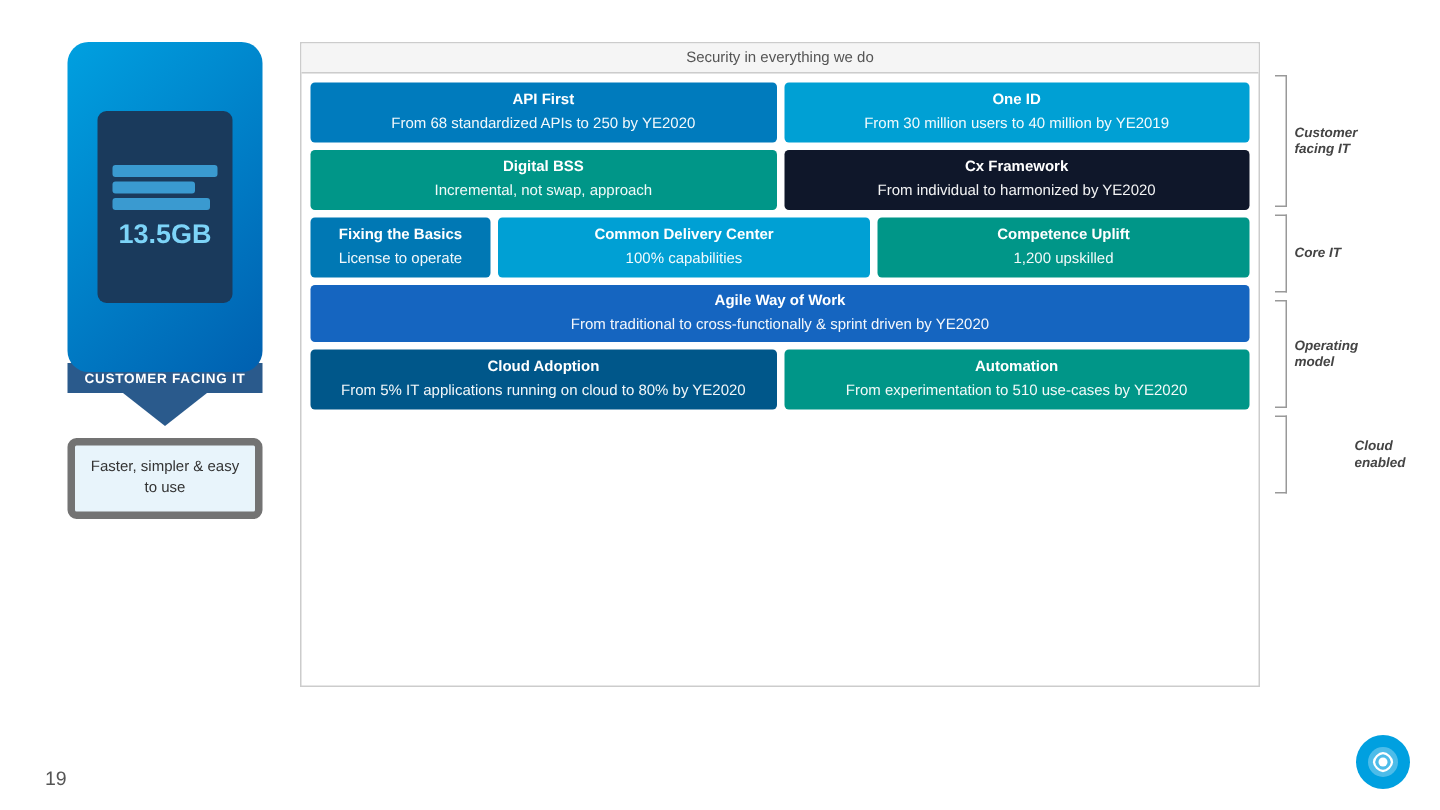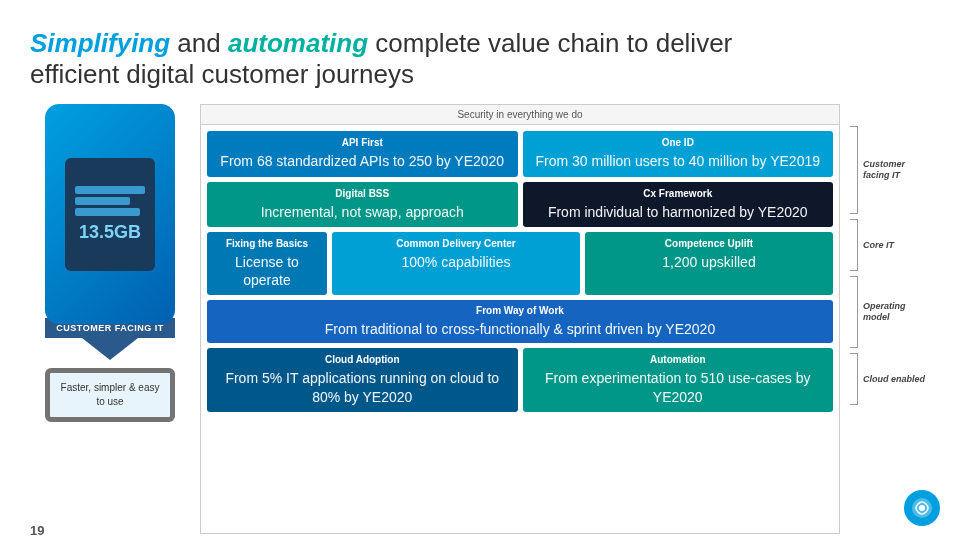--- a/index.html
+++ b/index.html
@@ -52,21 +52,21 @@
       background: linear-gradient(135deg, #00a0e0 0%, #0060b0 100%);
       border-radius: 14px;
       display: flex;
       align-items: center;
       justify-content: center;
       position: relative;
       overflow: hidden;
     }
     .phone-screen {
       width: 90px;
-      height: 113px;
+      height: 128px;
       background: #1a3a5c;
       border-radius: 6px;
       display: flex;
       flex-direction: column;
       align-items: center;
       justify-content: center;
       padding: 6px;
     }
     .phone-bars {
       width: 70px;
@@ -118,25 +118,25 @@
       text-align: center;
       font-size: 10px;
       color: #333;
       width: 130px;
       margin-top: 8px;
       line-height: 1.4;
     }
 
     .slide-number {
       position: absolute;
-      bottom: 2px;
+      bottom: 14px;
       left: 30px;
       font-size: 13px;
       color: #555;
-      font-weight: 700;
+      font-weight: 400;
     }
 
     
     .main-grid {
       flex: 1;
       border: 1px solid #ccc;
       position: relative;
       background: #fff;
     }
 
@@ -185,21 +185,21 @@
       background: #0f172a;
       color: #fff;
     }
 
     .cell-title {
       font-size: 10px;
       font-weight: 700;
       line-height: 1.2;
     }
     .cell-sub {
-      font-size: 14px;
+      font-size: 10px;
       line-height: 1.3;
       margin-top: 3px;
       font-weight: 400;
       opacity: 0.95;
     }
 
     
     .row-3 {
       display: flex;
       gap: 5px;
@@ -297,24 +297,20 @@
       color: #444;
       line-height: 1.25;
     }
 
   </style>
 </head>
 <body>
 
 <div class="page">
 
-  <div class="title">
-    <span class="highlight-blue">Simplifying</span><span> and </span><span class="highlight-teal">automating</span><span> complete value chain to deliver</span><br>
-    <span>efficient digital customer journeys</span>
-  </div>
 
   <div class="content-area">
 
     <div class="left-panel">
       <div class="phone-container">
         <div class="phone-screen">
           <div class="phone-bars">
             <div class="phone-bar"></div>
             <div class="phone-bar"></div>
             <div class="phone-bar"></div>
@@ -363,21 +359,21 @@
             <div class="cell-sub">100% capabilities</div>
           </div>
           <div class="cell-competence">
             <div class="cell-title">Competence Uplift</div>
             <div class="cell-sub">1,200 upskilled</div>
           </div>
         </div>
 
         <div class="row">
           <div class="cell cell-agile-row" style="flex:1;">
-            <div class="cell-title">From Way of Work</div>
+            <div class="cell-title">Agile Way of Work</div>
             <div class="cell-sub">From traditional to cross-functionally &amp; sprint driven by YE2020</div>
           </div>
         </div>
 
         <div class="row">
           <div class="cell cell-cloud">
             <div class="cell-title">Cloud Adoption</div>
             <div class="cell-sub">From 5% IT applications running on cloud to 80% by YE2020</div>
           </div>
           <div class="cell cell-auto">
@@ -399,21 +395,21 @@
       <div class="label-block" style="height:52px; margin-bottom:5px;">
         <div class="label-bracket" style="border-top:1.5px solid #999; border-bottom:1.5px solid #999;"></div>
         <div class="label-txt">Core IT</div>
       </div>
 
       <div class="label-block" style="height:72px; margin-bottom:5px;">
         <div class="label-bracket" style="border-top:1.5px solid #999; border-bottom:1.5px solid #999;"></div>
         <div class="label-txt">Operating model</div>
       </div>
 
-      <div class="label-block" style="height:52px;">
+      <div class="label-block" style="height:52px;gap:40px;">
         <div class="label-bracket" style="border-top:1.5px solid #999; border-bottom:1.5px solid #999;"></div>
         <div class="label-txt">Cloud enabled</div>
       </div>
     </div>
 
   </div>
 
   <div class="slide-number">19</div>
 
   <div class="telenor-logo">

